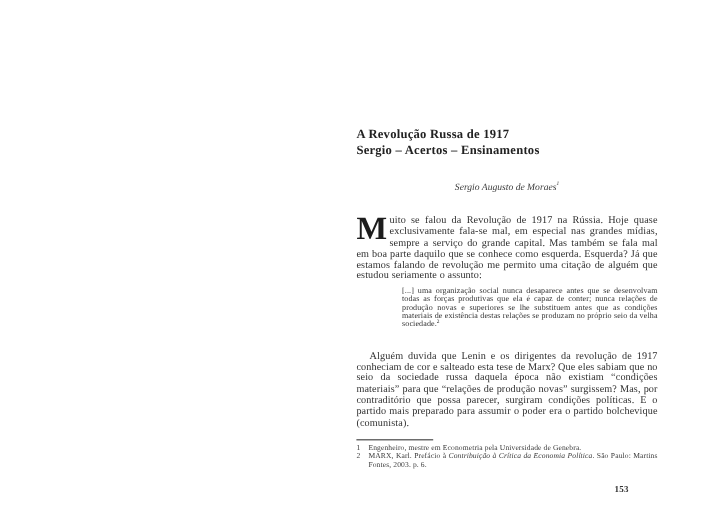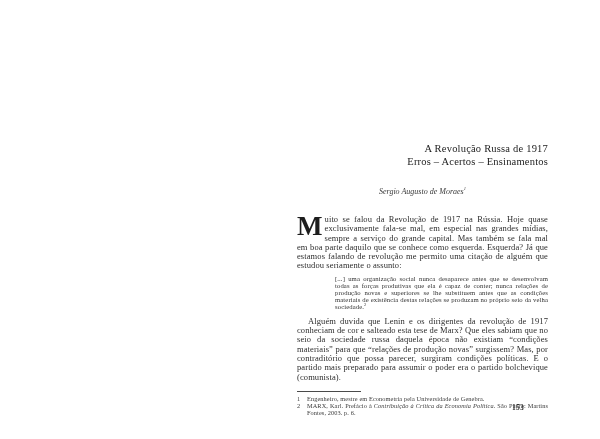--- a/index.html
+++ b/index.html
@@ -15,27 +15,26 @@
     width: 600px; height: 439px;
     background: #ffffff;
   }
   
   .right-page {
     position: absolute;
     left: 297px; top: 106px;
     width: 251px;
   }
   .title {
-    text-align: right;
-    font-weight: normal;
+    text-align: left;
+    font-weight: bold;
     font-size: 10.5px;
     line-height: 13px;
     letter-spacing: 0.2px;
     color: #222;
-    margin-top: 36px;
   }
   .byline {
     margin-top: 19px;
     text-align: center;
     font-style: italic;
     font-size: 8px;
     color: #3a3a3a;
   }
   .byline sup, .bq sup {
     font-size: 4.5px;
@@ -60,21 +59,21 @@
   }
   .bq {
     margin-top: 4px;
     margin-left: 38px;
     font-size: 6.7px;
     line-height: 7px;
     text-align: justify;
     letter-spacing: 0.1px;
     color: #333;
   }
-  .p2 { margin-top: 7px; text-indent: 11px; }
+  .p2 { margin-top: 18px; text-indent: 11px; }
   .p3 { margin-top: 6px; text-indent: 11px; }
   .fn-area { margin-top: 9px; }
   .fn-rule {
     width: 64px;
     border-top: 0.8px solid #4a4a4a;
     margin-bottom: 3px;
   }
   .fn-item {
     display: flex;
     font-size: 6.3px;
@@ -96,21 +95,21 @@
 </style>
 </head>
 <body>
 
 <div class="spread">
 
   <div class="right-page">
 
     <div class="title">
       <div>A Revolução Russa de 1917</div>
-      <div>Erros – Acertos – Ensinamentos</div>
+      <div>Sergio – Acertos – Ensinamentos</div>
     </div>
 
     <div class="byline"><span>Sergio Augusto de Moraes</span><sup>1</sup></div>
 
     <p class="body-par p1"><span class="dropcap">M</span><span>uito se falou da Revolução de 1917 na Rússia. Hoje quase exclusivamente fala-se mal, em especial nas grandes mídias, sempre a serviço do grande capital. Mas também se fala mal em boa parte daquilo que se conhece como esquerda. Esquerda? Já que estamos falando de revolução me permito uma citação de alguém que estudou seriamente o assunto:</span></p>
 
     <div class="bq"><span>[...] uma organização social nunca desaparece antes que se desenvolvam todas as forças produtivas que ela é capaz de conter; nunca relações de produção novas e superiores se lhe substituem antes que as condições materiais de existência destas relações se produzam no próprio seio da velha sociedade.</span><sup>2</sup></div>
 
     <p class="body-par p2">Alguém duvida que Lenin e os dirigentes da revolução de 1917 conheciam de cor e salteado esta tese de Marx? Que eles sabiam que no seio da sociedade russa daquela época não existiam “condições materiais” para que “relações de produção novas” surgissem? Mas, por contraditório que possa parecer, surgiram condições políticas. E o partido mais preparado para assumir o poder era o partido bolchevique (comunista).</p>
 

